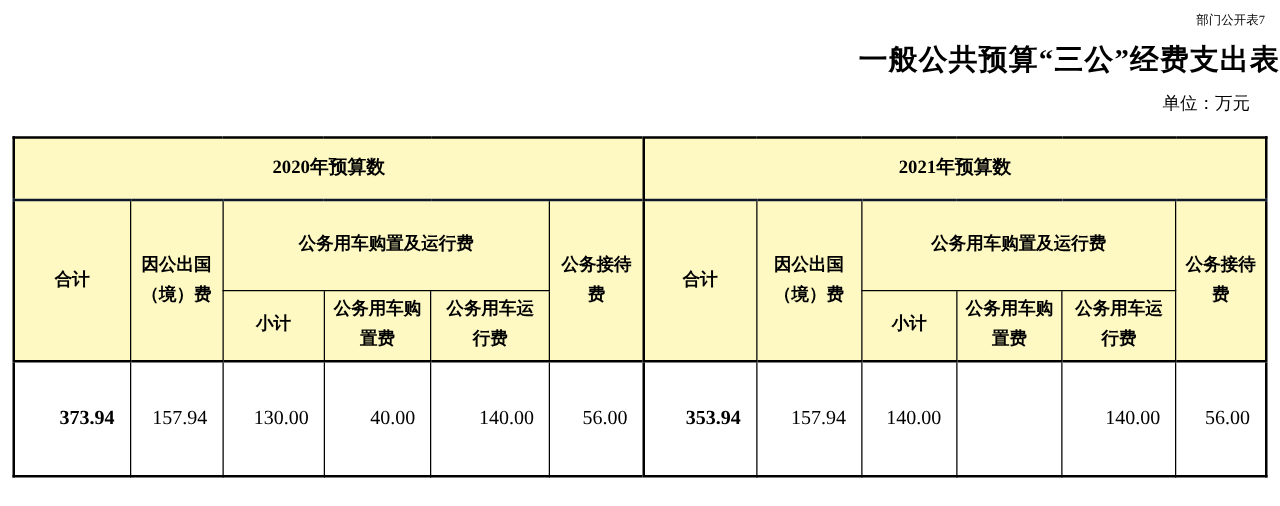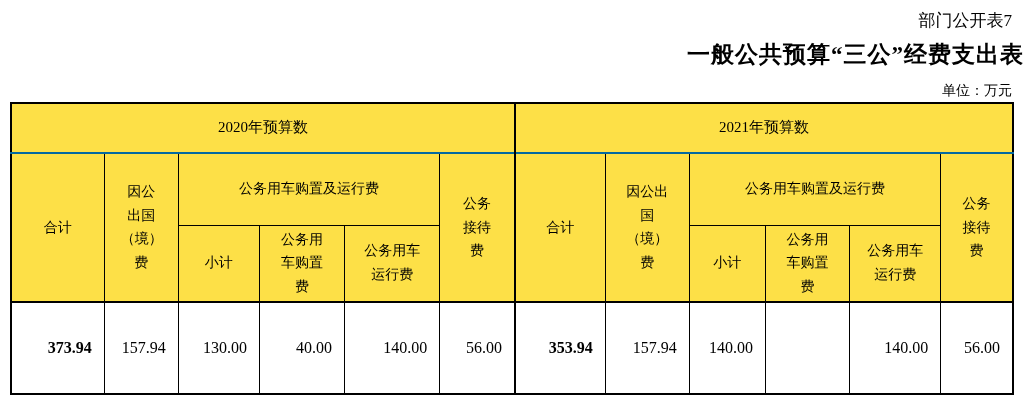--- a/index.html
+++ b/index.html
@@ -6,64 +6,64 @@
   html, body {
     margin: 0; padding: 0;
     width: 1024px; height: 405px;
     background: #ffffff;
     font-family: "Liberation Serif", "DejaVu Serif", serif;
     color: #000000;
   }
   .corner-label {
     text-align: right;
     padding: 12px 12px 0 0;
-    font-size: 17px;
+    font-size: 10px;
     line-height: 1;
   }
   .page-title {
     text-align: right;
     font-size: 23px;
     font-weight: bold;
     letter-spacing: 1px;
     margin-top: 14px;
     line-height: 1;
   }
   .unit-label {
     text-align: right;
     font-size: 14px;
-    padding-right: 12px;
+    padding-right: 24px;
     margin-top: 18px;
-    margin-bottom: 4px;
+    margin-bottom: 18px;
     line-height: 1;
   }
   table.budget {
     width: 1004px;
     margin: 0 auto;
     border-collapse: collapse;
     table-layout: fixed;
     border: 2px solid #000;
   }
   table.budget th, table.budget td {
     border: 1px solid #000;
   }
   table.budget th {
-    background: #fde047;
+    background: #fef9c3;
     font-size: 14px;
-    font-weight: normal;
+    font-weight: bold;
     text-align: center;
     vertical-align: middle;
-    padding: 2px 16px;
+    padding: 2px 6px;
     line-height: 1.7;
   }
   tr.group-row th {
     height: 50px;
     font-size: 15px;
   }
   tr.head-row-2 th { height: 72px; }
-  tr.head-row-2 th { border-top: 2px solid #0369a1; }
+  tr.head-row-2 th { border-top: 2px solid #0f172a; }
   tr.head-row-3 th { height: 57px; }
   tr.data-row td {
     height: 92px;
     background: #ffffff;
     font-size: 16px;
     text-align: right;
     vertical-align: middle;
     padding: 0 12px 0 2px;
     border-top: 2px solid #000;
   }

